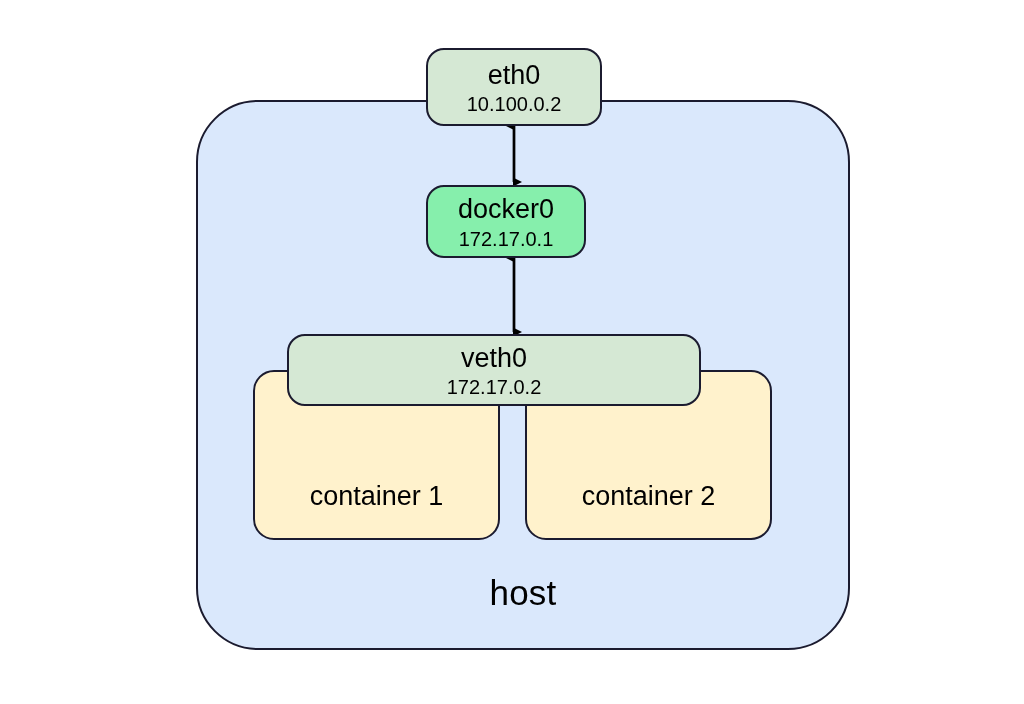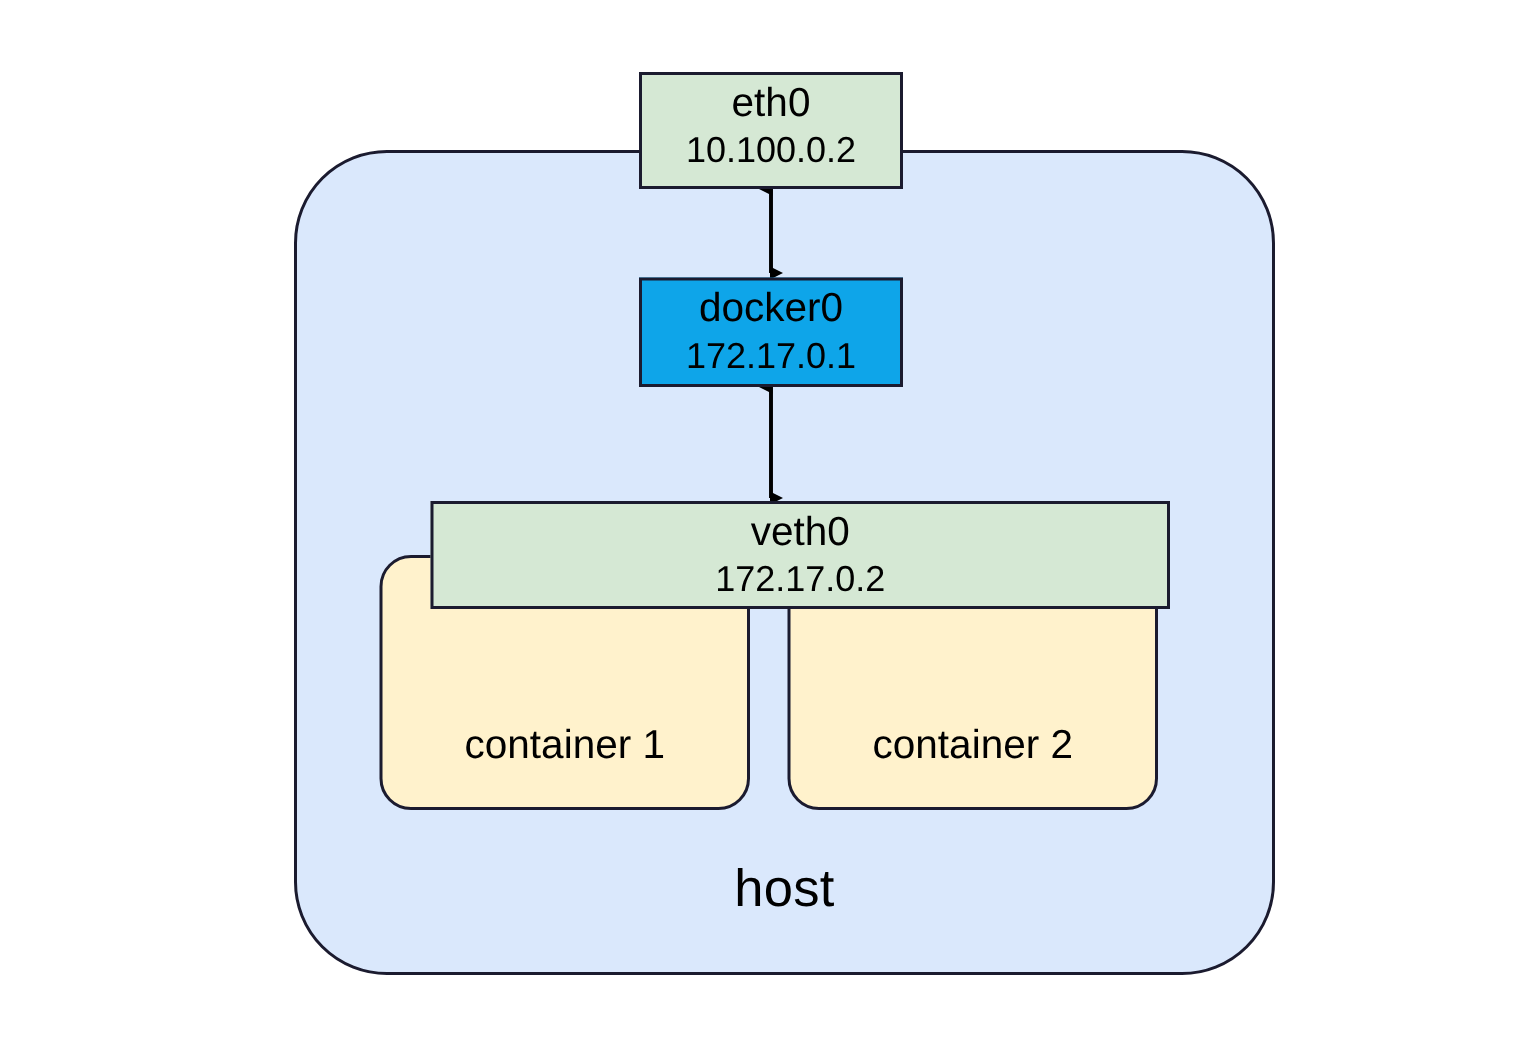--- a/index.html
+++ b/index.html
@@ -16,22 +16,24 @@
     height: 704px;
     background: #ffffff;
     overflow: hidden;
   }
   .node {
     position: absolute;
     box-sizing: border-box;
     display: flex;
     flex-direction: column;
     align-items: center;
+    justify-content: center;
     color: #000000;
     text-align: center;
+    border-radius: 18px;
   }
   
   #host-box {
     left: 196px;
     top: 100px;
     width: 654px;
     height: 550px;
     background: #dae8fc;
     border: 2px solid #1b1b2f;
     border-radius: 62px;
@@ -66,42 +68,42 @@
   .iface {
     border: 2px solid #1b1b2f;
     z-index: 4;
     padding-top: 2px;
   }
   .iface .name {
     font-size: 27px;
     line-height: 1.22;
   }
   .iface .addr {
-    font-size: 24px;
+    font-size: 20px;
     line-height: 1.25;
     margin-top: 1px;
   }
   #eth0-box {
     left: 426px;
     top: 48px;
     width: 176px;
     height: 78px;
     background: #d5e8d4;
   }
   #docker0-box {
     left: 426px;
     top: 185px;
-    width: 176px;
+    width: 160px;
     height: 73px;
-    background: #0ea5e9;
+    background: #86efac;
   }
   #veth0-box {
     left: 287px;
     top: 334px;
-    width: 493px;
+    width: 414px;
     height: 72px;
     background: #d5e8d4;
   }
   
   .arrow-svg {
     position: absolute;
     z-index: 3;
     overflow: visible;
   }
   #arrow-eth0-docker0 { left: 494px; top: 122px; }

